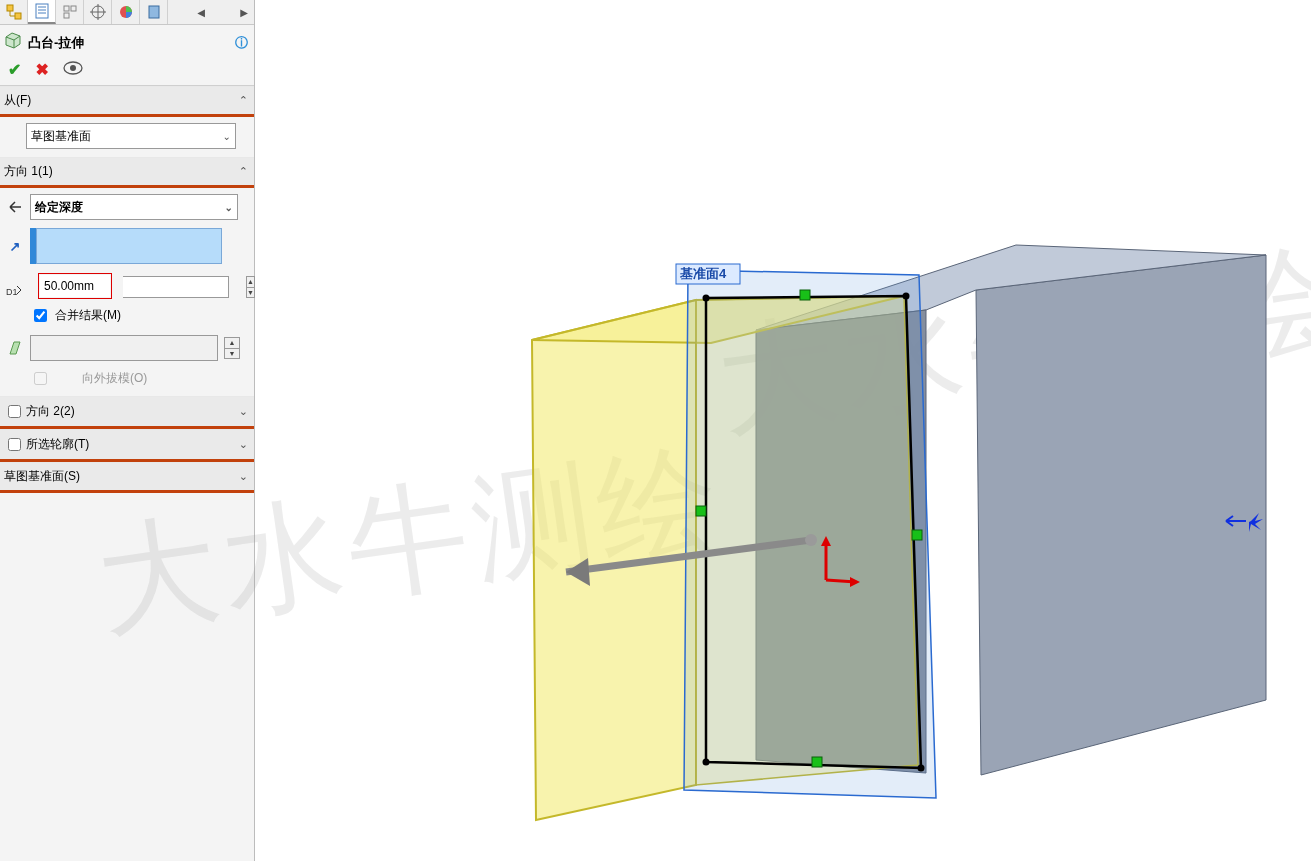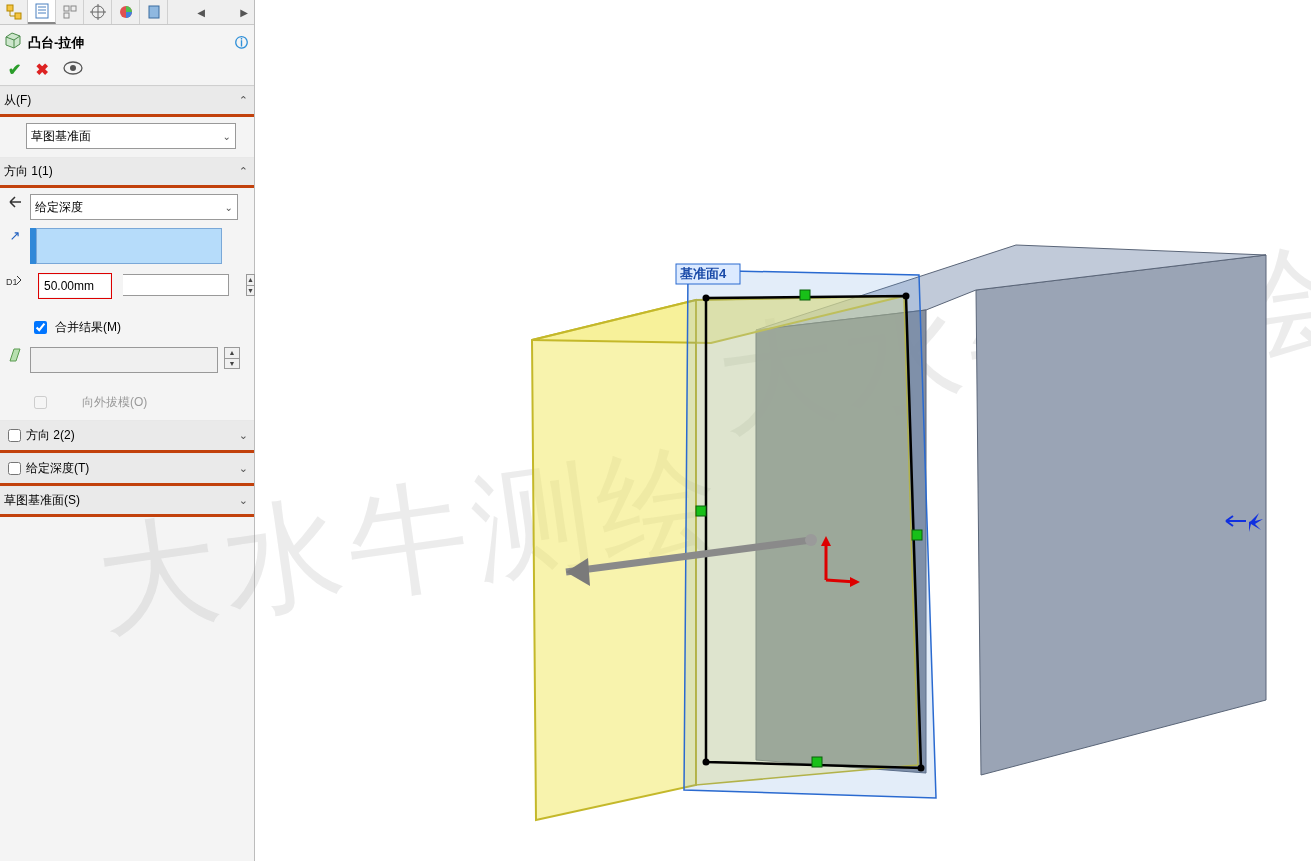--- a/index.html
+++ b/index.html
@@ -31,38 +31,38 @@
 .eye { color:#555;}
 
 
 .section-hdr { display:flex; align-items:center; background:#eaeaea; padding:5px 6px 5px 4px; border-bottom:3px solid #c2410c; border-top:1px solid #e8e8e8; font-size:12px;}
 .section-hdr .caret { margin-left:auto; font-size:11px; color:#555; cursor:pointer;}
 .section-body { padding:6px 8px 8px 26px; background:#f4f4f4;}
 
 
 .dd { display:flex; align-items:center; width:210px; height:26px; border:1px solid #999; background:#fff; padding:0 4px; font-size:12px;}
 .dd .caret { margin-left:auto; font-size:10px; color:#555;}
-.dd-row { display:flex; gap:6px; }
+.dd-row { display:flex; align-items:center; gap:6px;font-weight:bold; }
 .tiny-icon { width:18px; display:inline-flex; justify-content:center; font-size:13px;}
 
 
 .selbox { width:186px; height:36px; background:#b6dcfa; border:1px solid #7aa8d8; }
 .seldark { width:6px; height:36px; background:#3088d8;}
 .selrow { display:flex; margin-top:8px;}
 
 
-.depth-row { display:flex; align-items:flex-start; gap:17px; margin-top:10px;}
+.depth-row { display:flex; align-items:flex-end; gap:17px; margin-top:10px;}
 .depth-input { width:184px; height:22px; border:1px solid #999; background:#fff; padding:2px 4px; font-size:12px; outline:none;}
 .spinner { width:16px; height:22px; display:flex; flex-direction:column; border:1px solid #999; background:#f0f0f0;}
 .spinner div { flex:1; text-align:center; font-size:7px; line-height:10px; color:#444; border-bottom:1px solid #999; cursor:pointer;}
 .spinner div:last-child { border-bottom:none;}
 .redbox { outline:1px solid #d00; padding:1px;}
 
 
-.cb-row { display:flex; align-items:center; gap:5px; margin-top:20px; font-size:12px;}
+.cb-row { display:flex; align-items:center; gap:5px; margin-top:8px; font-size:12px;}
 input[type=checkbox]{ width:13px; height:13px;}
 
 
 .disabled-text { color:#9a9a9a;gap:32px; }
 
 
 .viewport { position:absolute; left:256px; top:0; right:0; bottom:0; background:#fff;}
 .watermark { position:absolute; font-size:120px; color:rgba(150,150,150,0.18); font-weight:500; letter-spacing:6px; transform:rotate(-8deg); pointer-events:none; white-space:nowrap; font-family:"SimSun","KaiTi",serif; }
 .wm1 { left:-160px; top:460px; }
 .wm2 { left:460px; top:260px; }
@@ -224,21 +224,21 @@
   </div>
 
   <div class="section-hdr">
     <input type="checkbox" style="margin-right: 5px;">
     <span>方向 2(2)</span>
     <span class="caret">⌄</span>
   </div>
 
   <div class="section-hdr">
     <input type="checkbox" style="margin-right: 5px;">
-    <span>给定深度(T)</span>
+    <span>所选轮廓(T)</span>
     <span class="caret">⌄</span>
   </div>
 
   <div class="section-hdr">
     <span>草图基准面(S)</span>
     <span class="caret">⌄</span>
   </div>
 
 </div>
 

